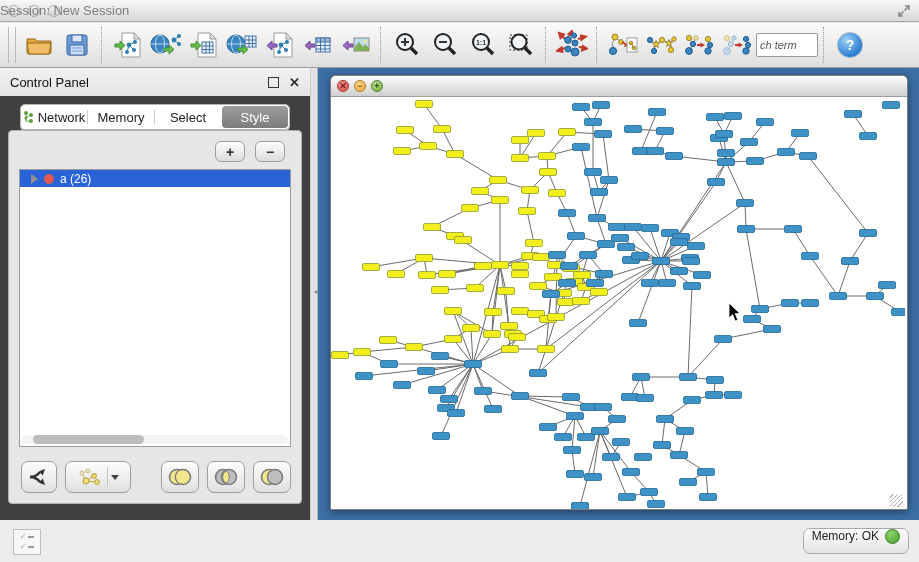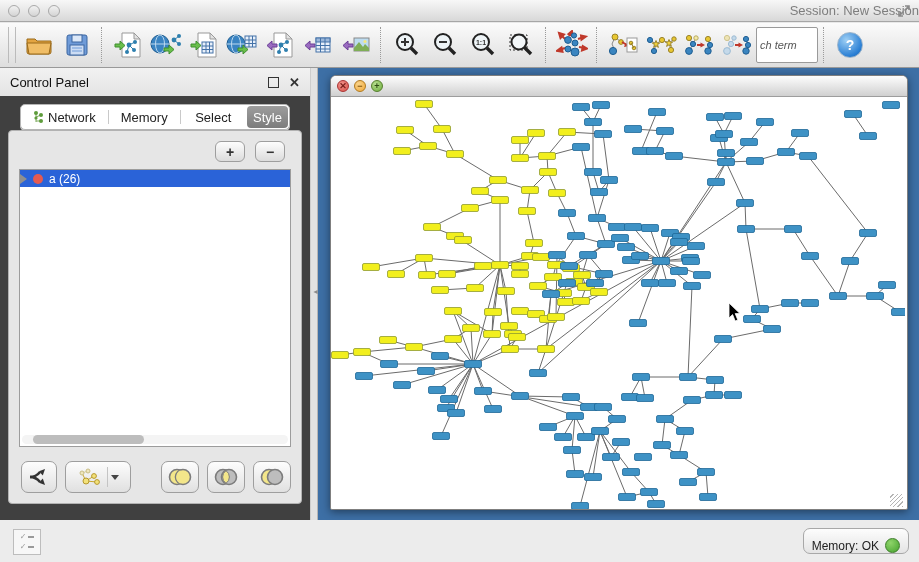--- a/index.html
+++ b/index.html
@@ -5,32 +5,32 @@
   html,body{margin:0;padding:0}
   body{width:919px;height:562px;position:relative;overflow:hidden;
        font-family:"Liberation Sans",sans-serif;font-size:12px;color:#222;
        background:#e8e8e8}
   
   .titlebar{position:absolute;top:0;left:0;right:0;height:22px;
     background:linear-gradient(#f7f7f7,#d8d8d8);border-bottom:1px solid #a6a6a6;
     display:flex;align-items:center;padding:0 8px;box-sizing:border-box}
   .tl{width:12px;height:12px;border-radius:50%;margin-right:8px;
     background:linear-gradient(#f2f2f2,#d4d4d4);border:1px solid #a9a9a9;box-sizing:border-box}
-  .win-title{position:absolute;left:0;right:0;text-align:right;
+  .win-title{position:absolute;left:0;right:0;text-align:left;
     color:#7e7e7e;font-size:13px;pointer-events:none}
   .expand-ic{position:absolute;right:8px;top:4px;width:14px;height:14px}
   
   .toolbar{position:absolute;top:23px;left:0;right:0;height:45px;
     background:linear-gradient(#fbfbfb,#dedede);border-bottom:1px solid #999;
     display:flex;align-items:center;padding:0 4px;box-sizing:border-box}
   .drag-grip{width:6px;height:36px;border-left:1px solid #bbb;border-right:1px solid #bbb;margin:0 4px}
   .tsep{width:2px;height:36px;border-left:1px dotted #9a9a9a;margin:0 5px}
   .tbtn{width:38px;height:38px;display:flex;align-items:center;justify-content:center;cursor:default}
   .tbtn svg{display:block}
-  .search-box{width:62px;height:36px;border:1px solid #9a9a9a;border-radius:2px;
+  .search-box{width:62px;height:24px;border:1px solid #9a9a9a;border-radius:2px;
     background:#fff;font-style:italic;color:#555;font-size:11px;padding:0 3px;box-sizing:border-box;
     font-family:"Liberation Sans",sans-serif}
   .search-box::placeholder{font-style:italic;color:#555}
   .help-btn{width:24px;height:24px;border-radius:50%;
     background:radial-gradient(circle at 35% 30%, #9fd0f5, #2a7fd4 70%, #1b5fa8);
     border:1px solid #9ab4cc;color:#fff;font-weight:bold;font-size:14px;
     display:flex;align-items:center;justify-content:center;margin-left:6px}
   
   .cpanel{position:absolute;top:68px;left:0;width:310px;bottom:42px;background:#404040}
   .splitter{position:absolute;top:68px;left:310px;width:8px;bottom:42px;
@@ -40,33 +40,33 @@
   
   .cp-header{height:28px;display:flex;align-items:center;padding:0 10px;
     background:linear-gradient(#f2f2f2,#e4e4e4)}
   .cp-title{font-size:13px;color:#111}
   .cp-header-icons{margin-left:auto;display:flex;gap:10px;align-items:center;color:#333}
   .float-ic{width:9px;height:9px;border:1.5px solid #333;display:inline-block}
   .close-ic{font-size:13px;font-weight:bold;line-height:9px}
   .cp-tabs{margin:8px auto 0;width:268px;height:24px;background:#fff;
     border:1px solid #b5b5b5;border-radius:5px;display:flex;align-items:center;
     box-shadow:0 1px 0 rgba(255,255,255,.7)}
-  .cp-tab{flex:1;height:22px;margin:12px;display:flex;align-items:center;justify-content:center;
+  .cp-tab{flex:1;height:22px;margin:0;display:flex;align-items:center;justify-content:center;
     gap:4px;font-size:13px;color:#222;border-radius:4px;white-space:nowrap}
   .cp-tab.sel{background:linear-gradient(#9d9d9d,#7c7c7c);color:#fff;margin:1px}
   .tab-div{width:1px;height:14px;background:#c9c9c9}
   .cp-panel{position:absolute;left:8px;top:62px;right:8px;bottom:16px;
     border:1px solid #b2b2b2;border-radius:4px;background:#e6e6e6}
   .pm-row{position:absolute;top:10px;right:16px;display:flex;gap:10px}
   .pm-btn{width:28px;height:19px;border:1px solid #9e9e9e;border-radius:6px;
     background:linear-gradient(#fdfdfd,#dcdcdc);display:flex;align-items:center;justify-content:center;
     font-weight:bold;font-size:14px;color:#333;line-height:1}
   .cp-list{position:absolute;left:10px;top:38px;right:10px;bottom:56px;
     background:#fff;border:1px solid #9c9c9c;overflow:hidden}
-  .set-row{height:17px;display:flex;align-items:center;gap:6px;padding-left:0;
+  .set-row{height:17px;display:flex;align-items:center;gap:6px;padding-left:11px;
     background:#2a63d8;color:#fff;font-size:12px}
   .tri{width:0;height:0;border-left:7px solid #8f8f8f;border-top:5px solid transparent;
     border-bottom:5px solid transparent}
   .dot{width:10px;height:10px;border-radius:50%;background:#e45a50}
   .hscroll{position:absolute;left:2px;right:2px;bottom:2px;height:9px;background:#f4f4f4;border-radius:5px}
   .hthumb{position:absolute;left:4%;width:42%;top:0;height:9px;background:#bdbdbd;border-radius:5px}
   .cp-buttons{position:absolute;left:12px;right:10px;bottom:10px;height:32px;
     display:flex;align-items:center;gap:8px}
   .cp-btn{height:30px;border:1px solid #9e9e9e;border-radius:7px;
     background:linear-gradient(#fdfdfd,#e0e0e0);display:flex;align-items:center;justify-content:center}
@@ -92,21 +92,21 @@
     background:repeating-linear-gradient(135deg,transparent,transparent 2px,#b5b5b5 2px,#b5b5b5 3px)}
   
   .statusbar{position:absolute;left:0;right:0;bottom:0;height:42px;background:#ececec}
   .task-ic{position:absolute;left:13px;top:9px;width:26px;height:24px;border:1px solid #bdbdbd;
     background:#f7f7f7;display:flex;flex-direction:column;align-items:center;justify-content:center;gap:2px}
   .task-line{display:flex;align-items:center;gap:2px}
   .task-check{color:#9a9a9a;font-size:8px;line-height:1}
   .task-dash{width:6px;height:2px;background:#9a9a9a}
   .mem-btn{position:absolute;right:10px;top:8px;height:24px;padding:0 8px;
     border:1px solid #a8a8a8;border-radius:7px;background:linear-gradient(#fdfdfd,#e4e4e4);
-    display:flex;align-items:flex-end;gap:6px;font-size:12px;color:#222}
+    display:flex;align-items:flex-start;gap:6px;font-size:12px;color:#222}
   .mem-dot{width:13px;height:13px;border-radius:50%;
     background:radial-gradient(circle at 35% 30%,#8fd46a,#46a32e);border:1px solid #3c7d28}
 </style>
 </head>
 <body>
 
 <div class="titlebar">
   <span class="tl"></span>
   <span class="tl"></span>
   <span class="tl"></span>

